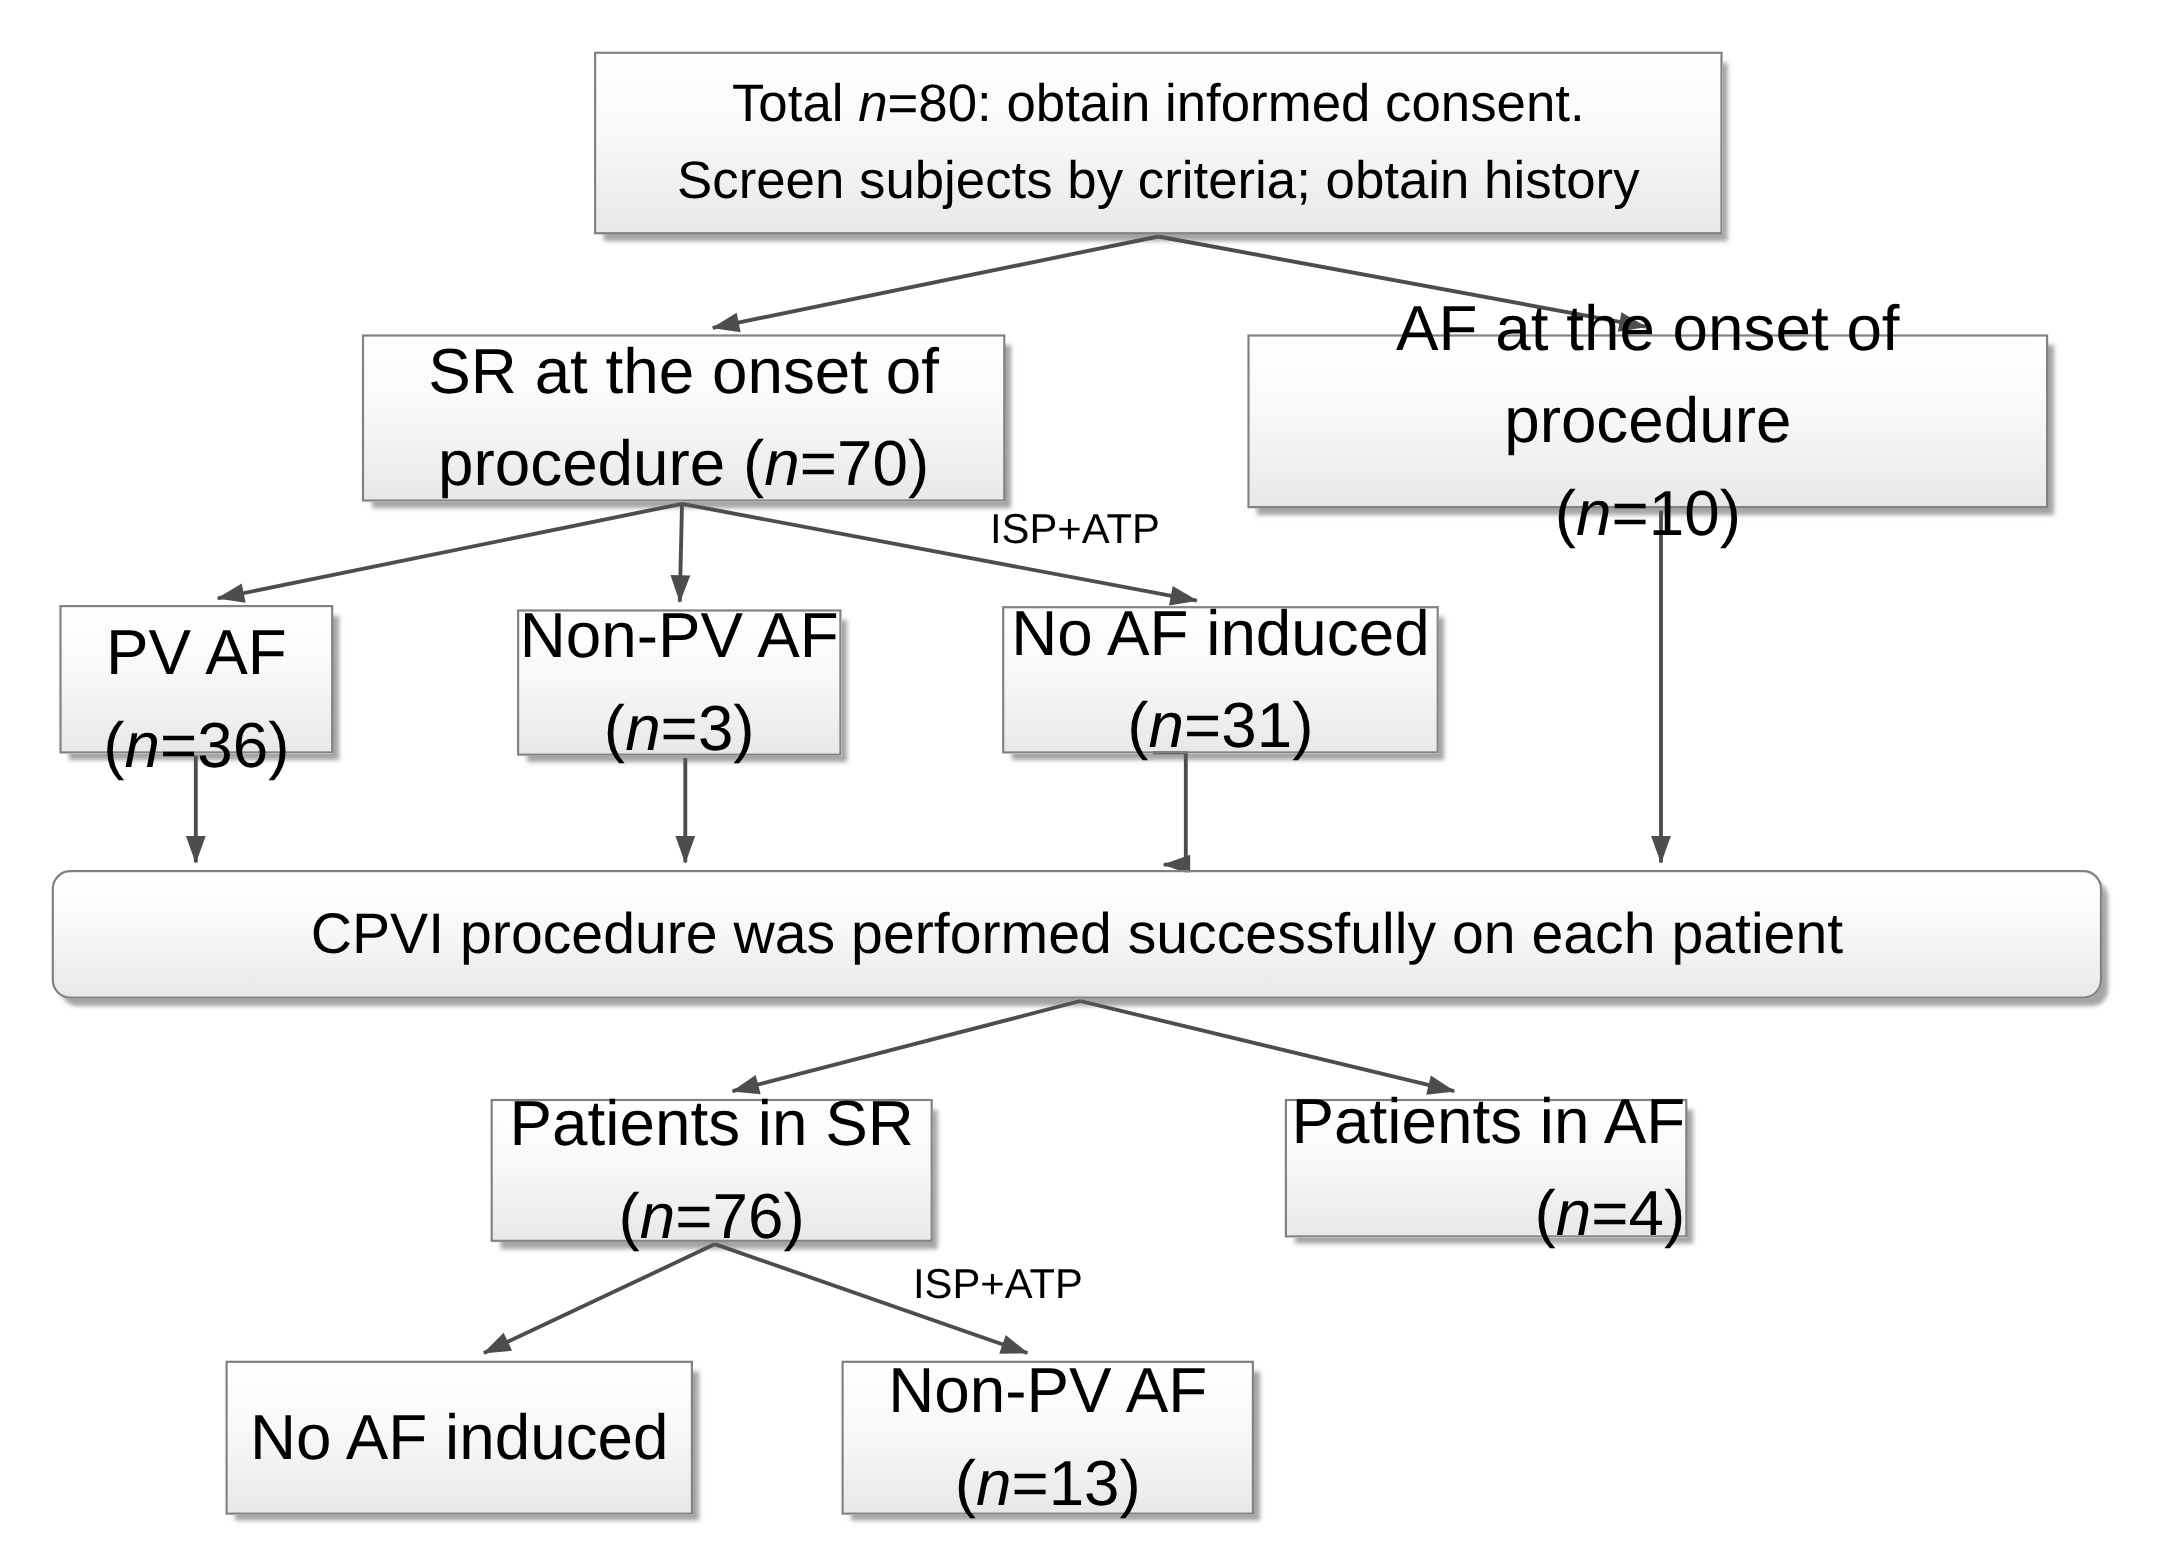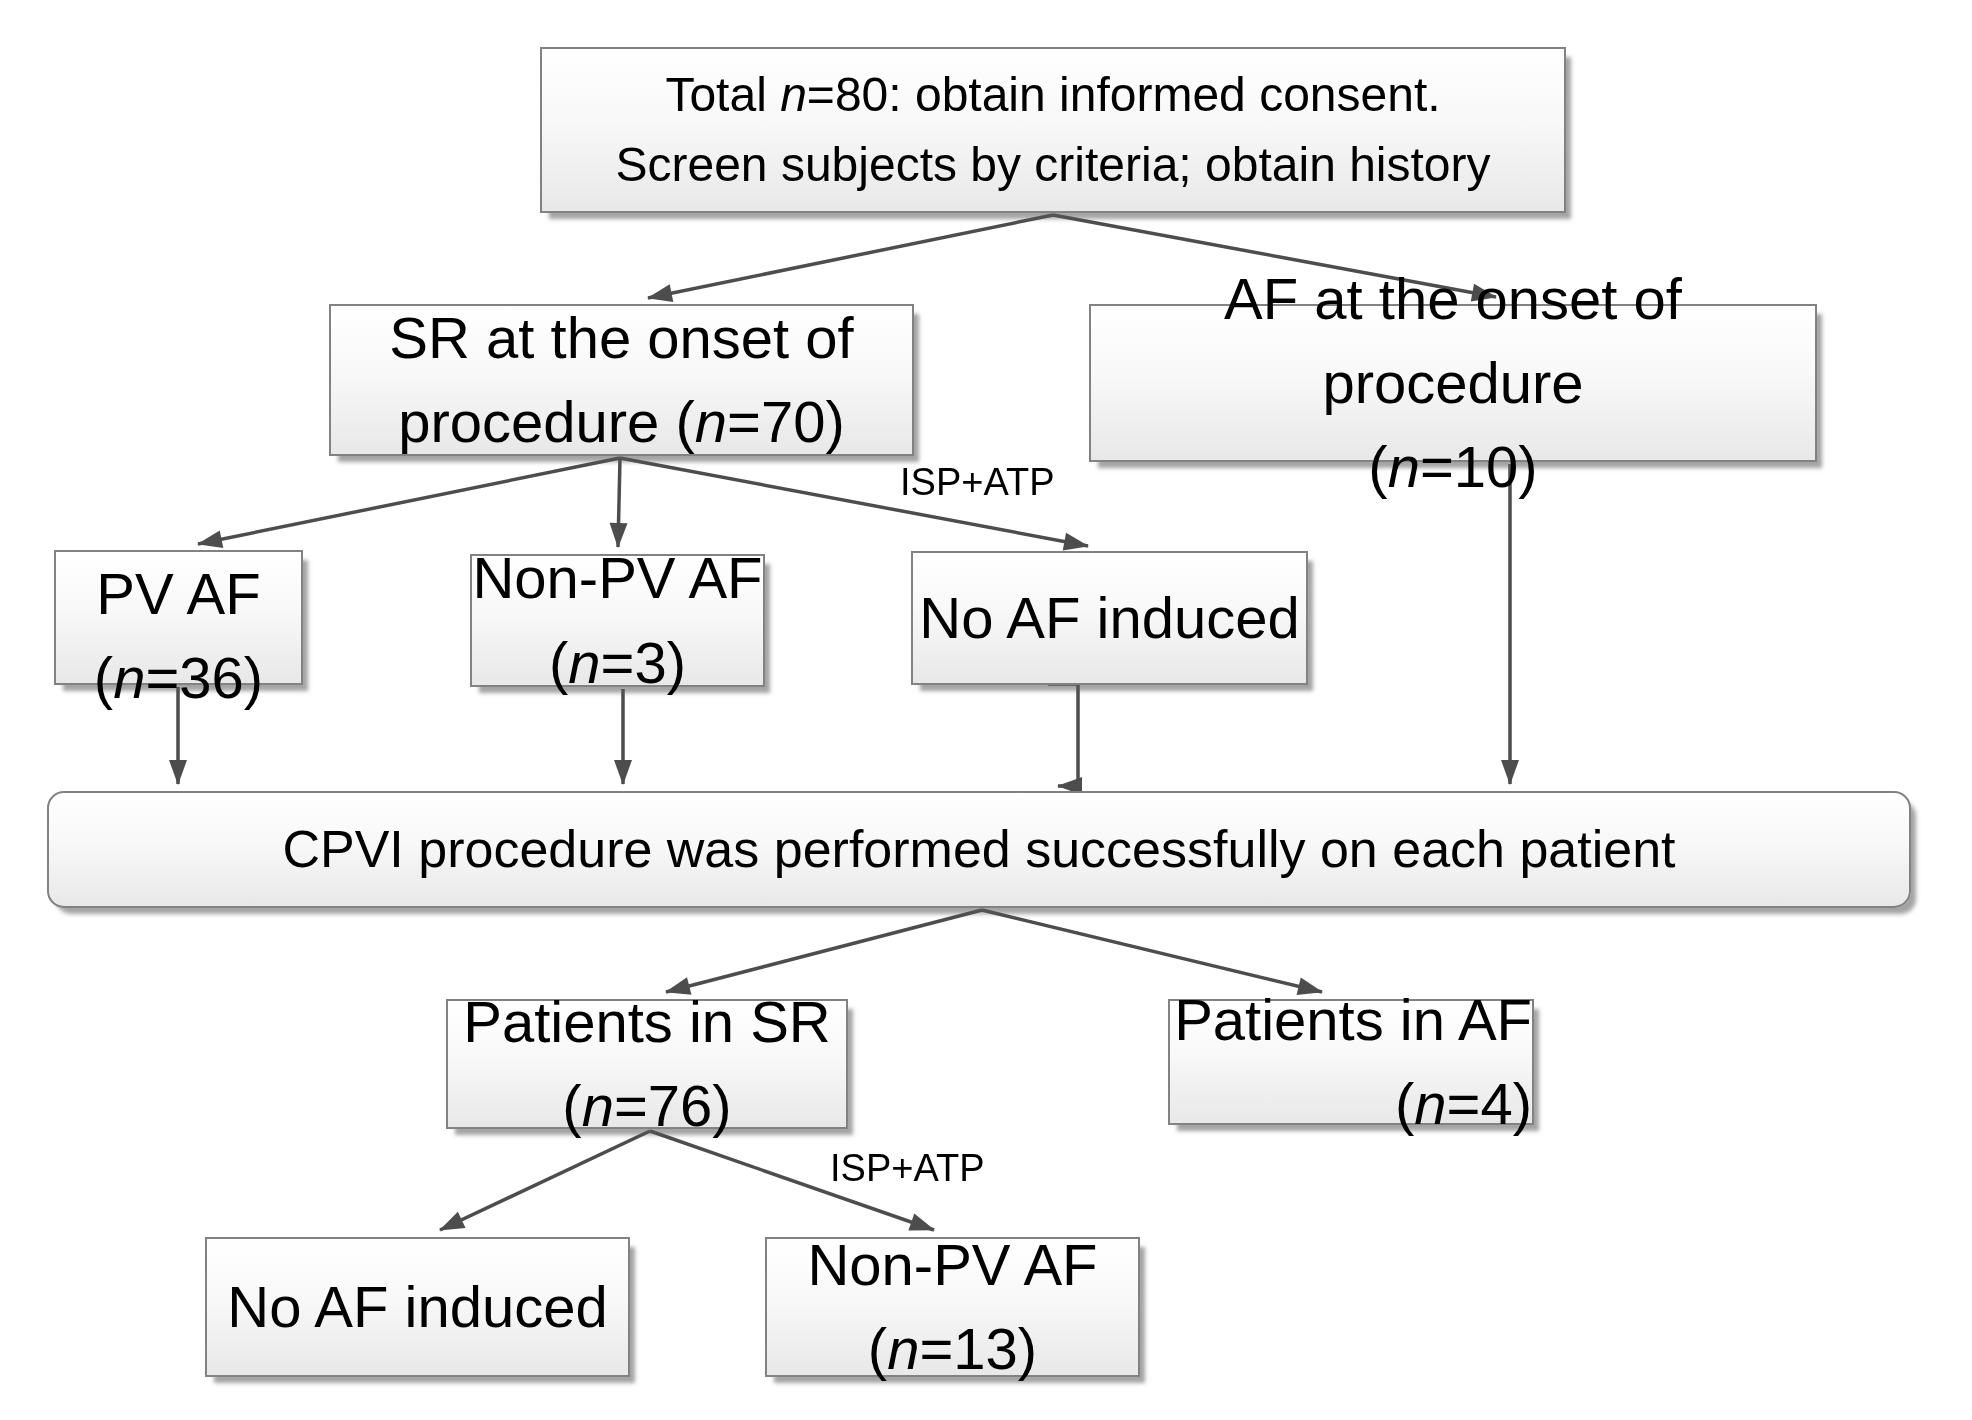--- a/index.html
+++ b/index.html
@@ -56,37 +56,38 @@
   <div class="node" style="left:540px;top:47px;width:1026px;height:166px;font-size:48px;">
       <div><span>Total </span><i>n</i><span>=80: obtain informed consent.</span></div>
       <div><span>Screen subjects by criteria; obtain history</span></div>
     </div>
 
   <div class="node" style="left:329px;top:304px;width:585px;height:152px;">
       <div><span>SR at the onset of</span></div>
       <div><span>procedure (</span><i>n</i><span>=70)</span></div>
     </div>
 
-  <div class="node" style="left:1089px;top:304px;width:728px;height:158px;text-align:center;">
+  <div class="node" style="left:1134px;top:304px;width:728px;height:158px;text-align:center;">
       <div><span>AF at the onset of procedure</span></div>
       <div><span>(</span><i>n</i><span>=10)</span></div>
     </div>
 
   <div class="node" style="left:54px;top:550px;width:249px;height:135px;justify-content:space-between;">
       <div><span>PV AF</span></div>
       <div><span>(</span><i>n</i><span>=36)</span></div>
     </div>
 
   <div class="node" style="left:470px;top:554px;width:295px;height:133px;">
       <div><span>Non-PV AF</span></div>
       <div><span>(</span><i>n</i><span>=3)</span></div>
     </div>
 
   <div class="node" style="left:911px;top:551px;width:397px;height:134px;">
       <div><span>No AF induced</span></div>
+      <div><span>(</span><i>n</i><span>=31)</span></div>
     </div>
 
   <div class="node" style="left:47px;top:791px;width:1864px;height:117px;font-size:52px;line-height:1.1;border-radius:17px;">
       <div><span>CPVI procedure was performed successfully on each patient</span></div>
     </div>
 
   <div class="node" style="left:446px;top:999px;width:402px;height:130px;">
       <div><span>Patients in SR</span></div>
       <div><span>(</span><i>n</i><span>=76)</span></div>
     </div>

